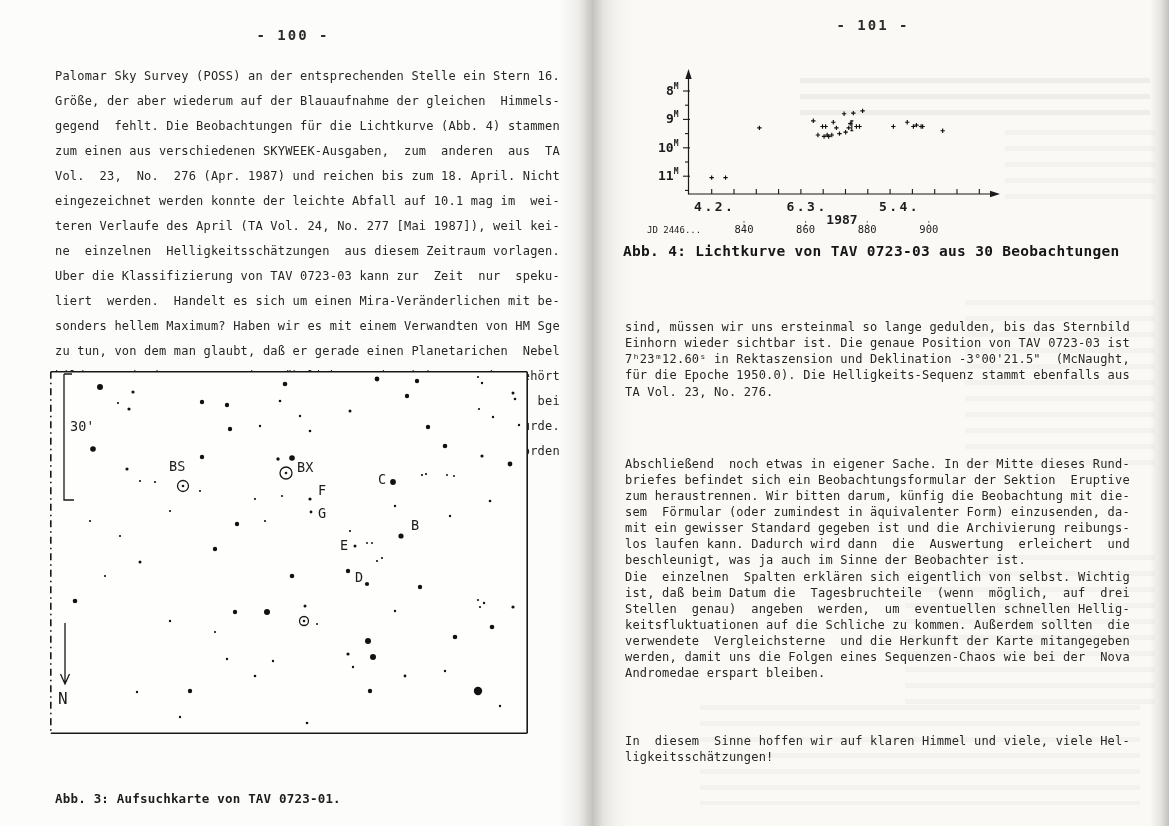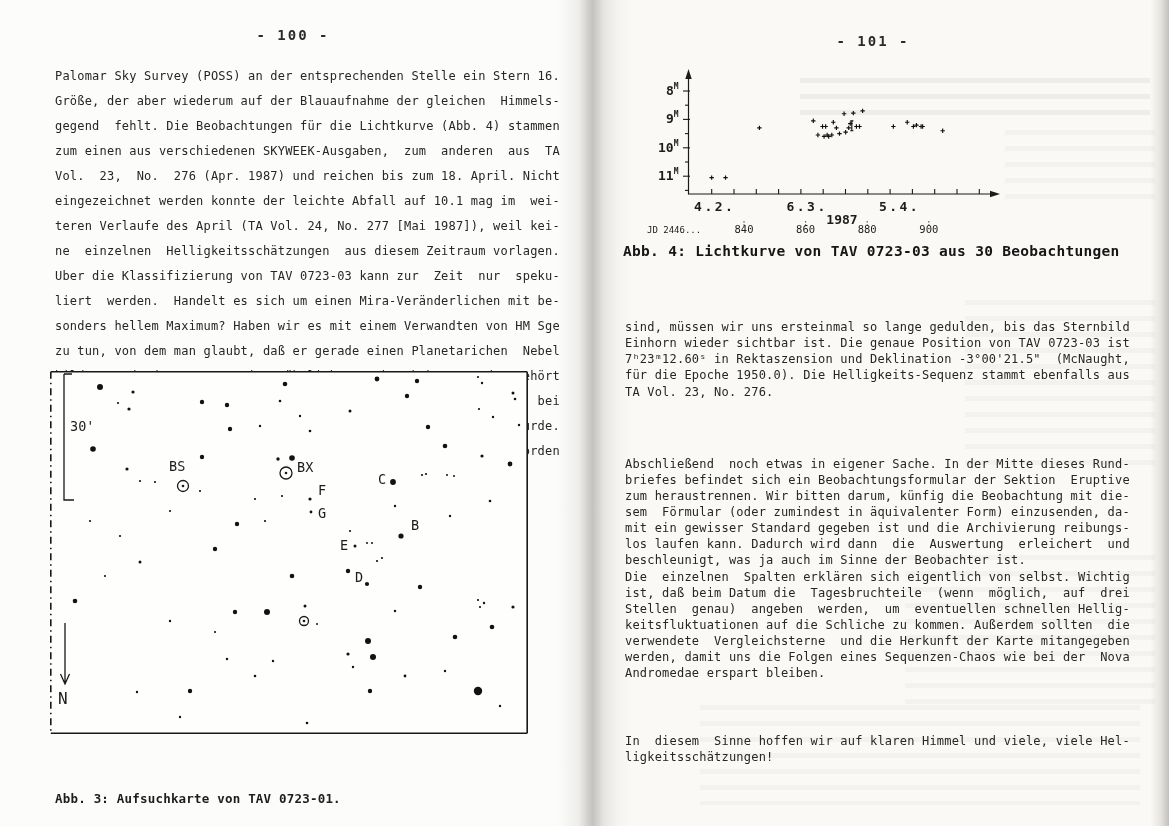--- a/index.html
+++ b/index.html
@@ -21,21 +21,21 @@
   .right-edge{
     position:absolute;left:1150px;top:0;width:19px;height:826px;
     background:linear-gradient(90deg,rgba(140,135,128,0) 0%,rgba(140,135,128,0.18) 55%,rgba(120,115,108,0.42) 100%);
     pointer-events:none;
   }
   .pagenum{
     position:absolute;width:90px;text-align:center;
     font-size:14px;font-weight:600;letter-spacing:2px;color:#2b2b2b;
   }
   #pagenum-left{left:248px;top:27px;}
-  #pagenum-right{left:828px;top:17px;margin-top:16px;}
+  #pagenum-right{left:828px;top:17px;}
   .bodytext{
     position:absolute;white-space:pre;font-size:12px;color:#262626;
     letter-spacing:0.2px;
   }
   #left-body{left:55px;top:64px;line-height:25px;}
   #right-body{left:625px;top:287px;line-height:16.1px;}
   #right-body .para{white-space:pre;}
   #right-body .mt1{margin-top:24px;}
   #right-body .mt2{margin-top:20px;}
   #right-body .mt3{margin-top:28px;}

